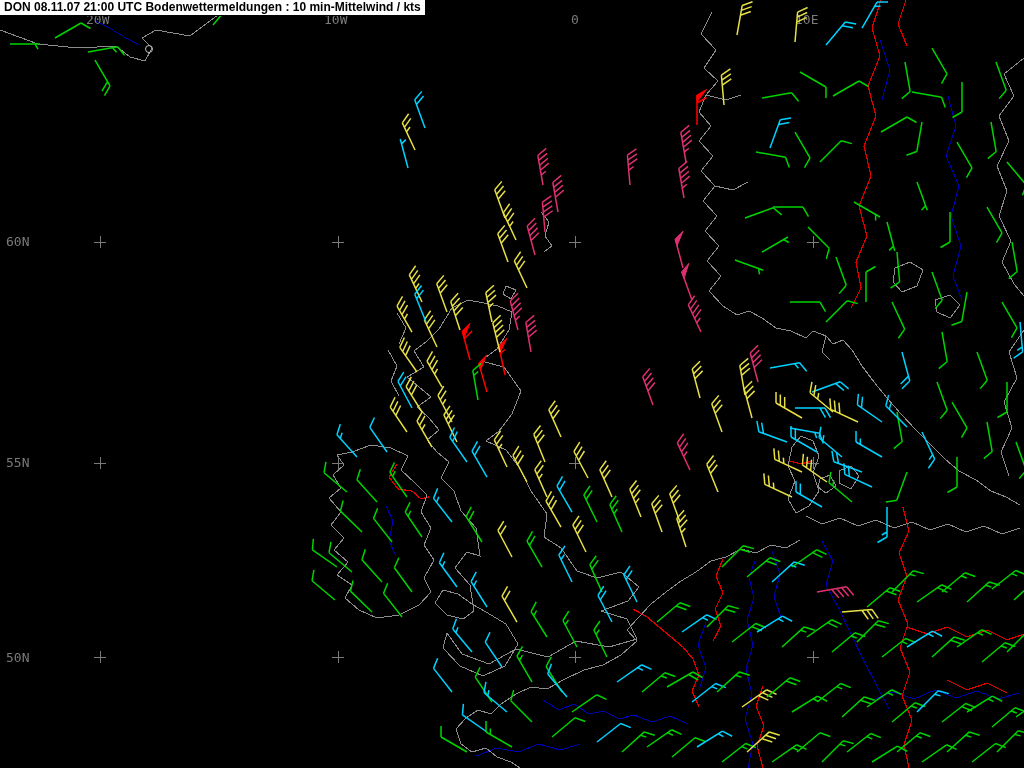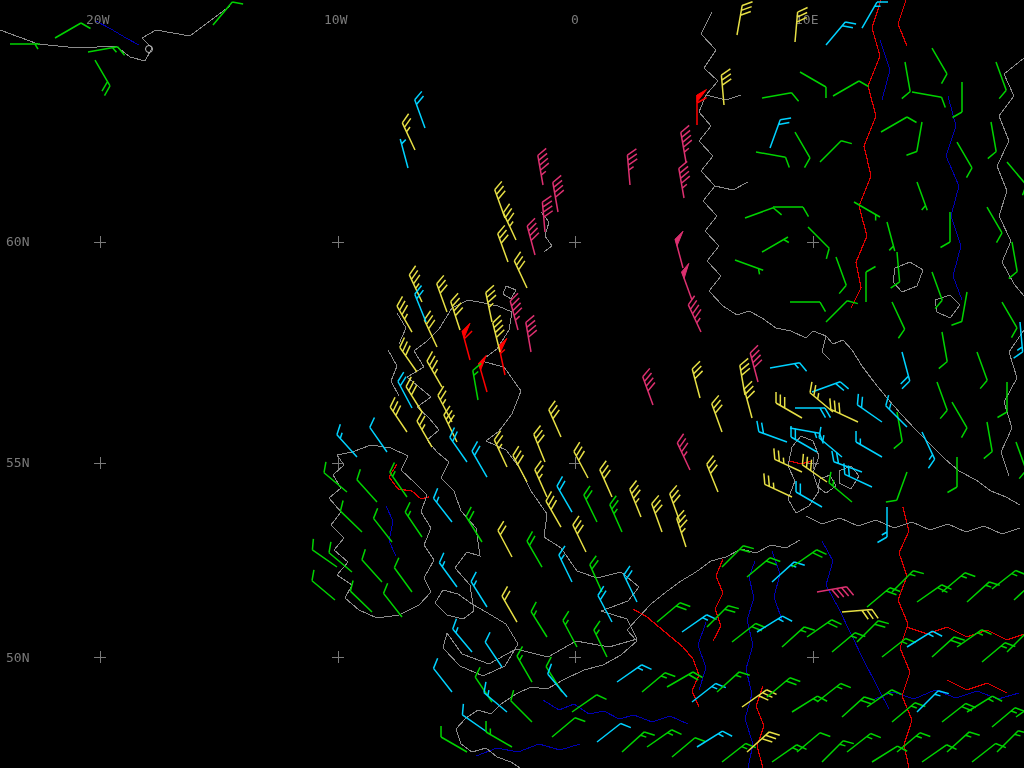--- a/index.html
+++ b/index.html
@@ -329,13 +329,16 @@
       <path d="M997,752 L1018.2132034355964,730.7867965644036 M1018.2132034355964,730.7867965644036 L1028.8383875247762,733.6338060605314 M1014.6776695296636,734.3223304703364 L1020.473224487398,735.8752447409515" stroke="#00d300" stroke-width="1.5" fill="none"></path>
       <path d="M507,712 L484.0186667064307,692.7163717094038 M484.0186667064307,692.7163717094038 L485.9287966607669,681.8834864262695 M487.8488889220256,695.9303097578365 L488.8907779880272,690.0214632397633" stroke="#00d2ff" stroke-width="1.5" fill="none"></path>
       <path d="M487,732 L462.42543867133026,714.7927069094686 M462.42543867133026,714.7927069094686 L463.3841518415545,703.8345652304595" stroke="#00d2ff" stroke-width="1.5" fill="none"></path>
       <path d="M512,747 L486.01923788646684,732 M486.01923788646684,732 L486.01923788646684,721 M490.34936490538905,734.5 L490.34936490538905,728.5" stroke="#00d300" stroke-width="1.5" fill="none"></path>
       <path d="M532,722 L510.7867965644036,700.7867965644036 M510.7867965644036,700.7867965644036 L513.6338060605312,690.1616124752239" stroke="#00d300" stroke-width="1.5" fill="none"></path>
       <path d="M552,737 L574.9813332935694,717.7163717094038 M574.9813332935694,717.7163717094038 L585.3179521222144,721.4785932859861" stroke="#00d300" stroke-width="1.5" fill="none"></path>
       <path d="M572,712 L596.5745613286698,694.7927069094686 M596.5745613286698,694.7927069094686 L606.5439469860729,699.4415077886163" stroke="#00d300" stroke-width="1.5" fill="none"></path>
       <path d="M467,752 L441.01923788646684,737 M441.01923788646684,737 L441.01923788646684,726" stroke="#00d300" stroke-width="1.5" fill="none"></path>
       <path d="M567,697 L547.7163717094038,674.0186667064306 M547.7163717094038,674.0186667064306 L551.4785932859861,663.6820478777856" stroke="#00d2ff" stroke-width="1.5" fill="none"></path>
     </svg>
+  <div id="title-bar">
+    <span>DON 08.11.07 21:00 UTC  Bodenwettermeldungen :  10 min-Mittelwind / kts</span>
+  </div>
 </div>
 
 </body></html>

